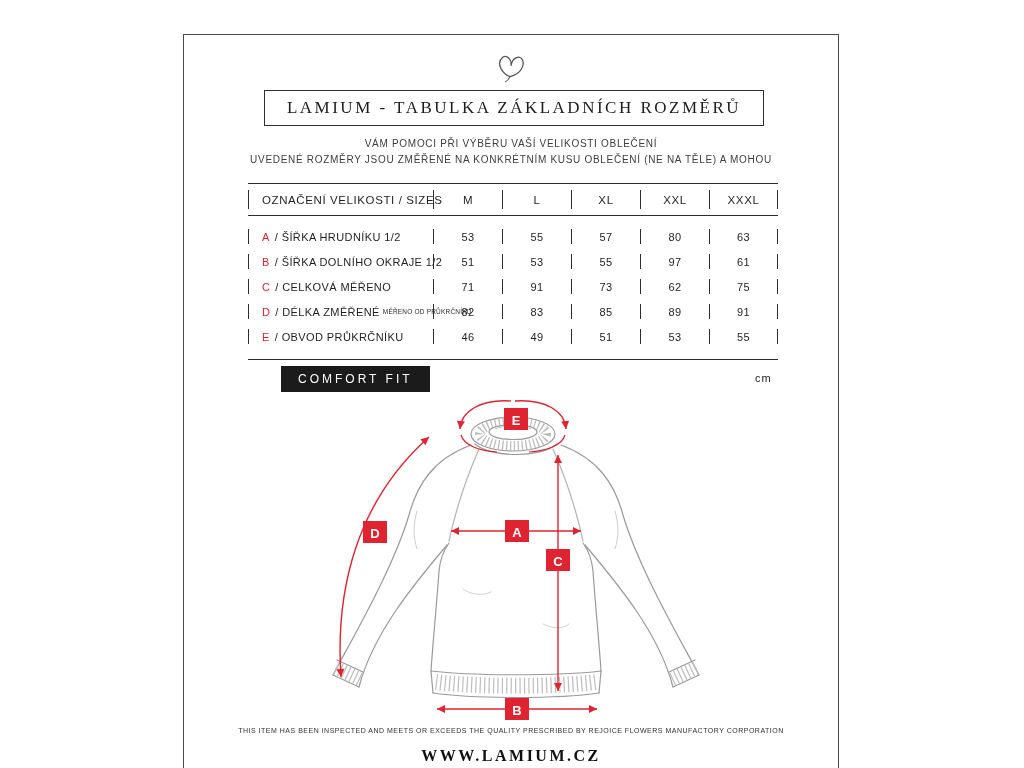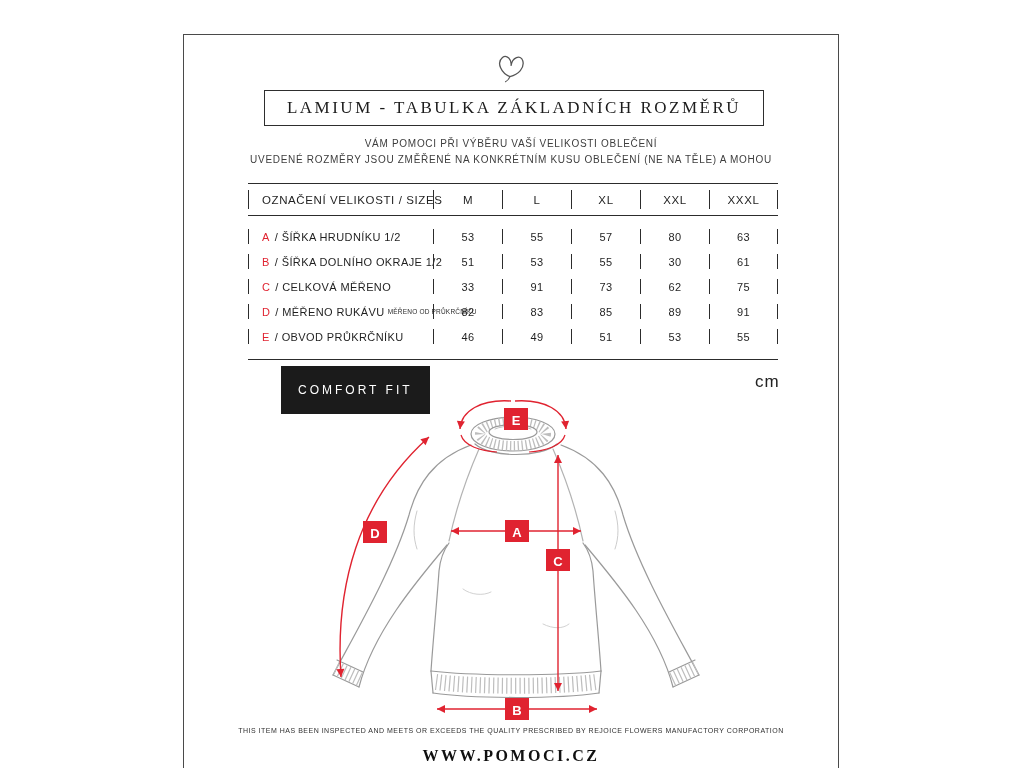--- a/index.html
+++ b/index.html
@@ -36,23 +36,23 @@
     white-space:nowrap;
   }
   .c:last-child{border-right:1px solid #2c2c2c;text-align:center;}
   .t-head .c{height:19px;font-size:11.5px;letter-spacing:0.6px;}
   .c-label{width:185px;padding-left:13px;justify-content:flex-start;}
   .c-val{width:69px;justify-content:center;}
   .letter{color:#e02330;margin-right:5px;}
   .note{font-size:6.5px;letter-spacing:0.2px;margin-left:3px;color:#2a2a2a;}
   .fit-badge{
     position:absolute;left:97px;top:331px;background:#1b1b1b;color:#ffffff;
-    font-size:12px;letter-spacing:3px;padding:17px 17px;white-space:nowrap;
-  }
-  .unit{position:absolute;left:571px;top:337px;font-size:17px;letter-spacing:1px;color:#222;}
+    font-size:12px;letter-spacing:3px;padding:6px 17px;white-space:nowrap;
+  }
+  .unit{position:absolute;left:571px;top:337px;font-size:11px;letter-spacing:1px;color:#222;}
   .diagram{position:absolute;left:129px;top:354px;width:400px;height:350px;}
   .footer-note{
     position:absolute;left:0;top:692px;width:100%;text-align:center;
     font-size:7px;letter-spacing:0.5px;color:#2f2f2f;
   }
   .website{
     position:absolute;left:0;top:712px;width:100%;text-align:center;
     font-family:"Liberation Serif", serif;font-weight:bold;font-size:16px;
     letter-spacing:2.5px;color:#101010;
   }
@@ -105,41 +105,41 @@
 
       <div class="t-row">
         <span class="c c-label">
           <span class="letter">B</span>
           <span>/ ŠÍŘKA DOLNÍHO OKRAJE 1/2</span>
           <span class="note"></span>
         </span>
         <span class="c c-val">51</span>
         <span class="c c-val">53</span>
         <span class="c c-val">55</span>
-        <span class="c c-val">30</span>
+        <span class="c c-val">97</span>
         <span class="c c-val">61</span>
       </div>
 
       <div class="t-row">
         <span class="c c-label">
           <span class="letter">C</span>
           <span>/ CELKOVÁ MĚŘENO</span>
           <span class="note"></span>
         </span>
-        <span class="c c-val">33</span>
+        <span class="c c-val">71</span>
         <span class="c c-val">91</span>
         <span class="c c-val">73</span>
         <span class="c c-val">62</span>
         <span class="c c-val">75</span>
       </div>
 
       <div class="t-row">
         <span class="c c-label">
           <span class="letter">D</span>
-          <span>/ MĚŘENO RUKÁVU</span>
+          <span>/ DÉLKA ZMĚŘENÉ</span>
           <span class="note">MĚŘENO OD PRŮKRČNÍKU</span>
         </span>
         <span class="c c-val">82</span>
         <span class="c c-val">83</span>
         <span class="c c-val">85</span>
         <span class="c c-val">89</span>
         <span class="c c-val">91</span>
       </div>
 
       <div class="t-row">
@@ -251,15 +251,15 @@
         <text class="marker-text" x="62" y="144" text-anchor="middle" dominant-baseline="central">D</text>
       </g>
       <g>
         <rect x="192" y="309" width="24" height="22" fill="#e02330"></rect>
         <text class="marker-text" x="204" y="321" text-anchor="middle" dominant-baseline="central">B</text>
       </g>
     </g>
   </svg>
 
   <div class="footer-note">THIS ITEM HAS BEEN INSPECTED AND MEETS OR EXCEEDS THE QUALITY PRESCRIBED BY REJOICE FLOWERS MANUFACTORY CORPORATION</div>
-  <div class="website">WWW.POMOCI.CZ</div>
+  <div class="website">WWW.LAMIUM.CZ</div>
 
 </div>
 
 </body></html>

